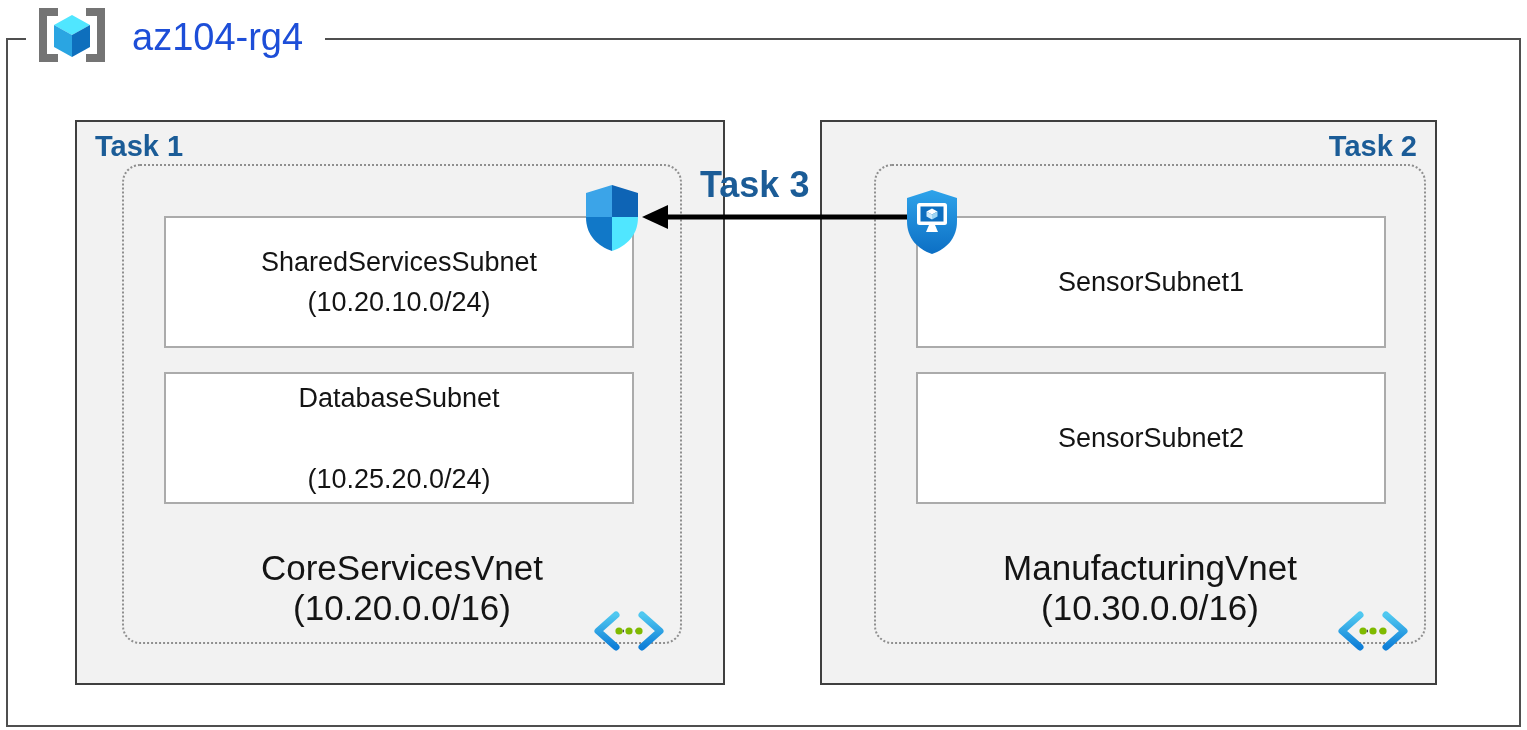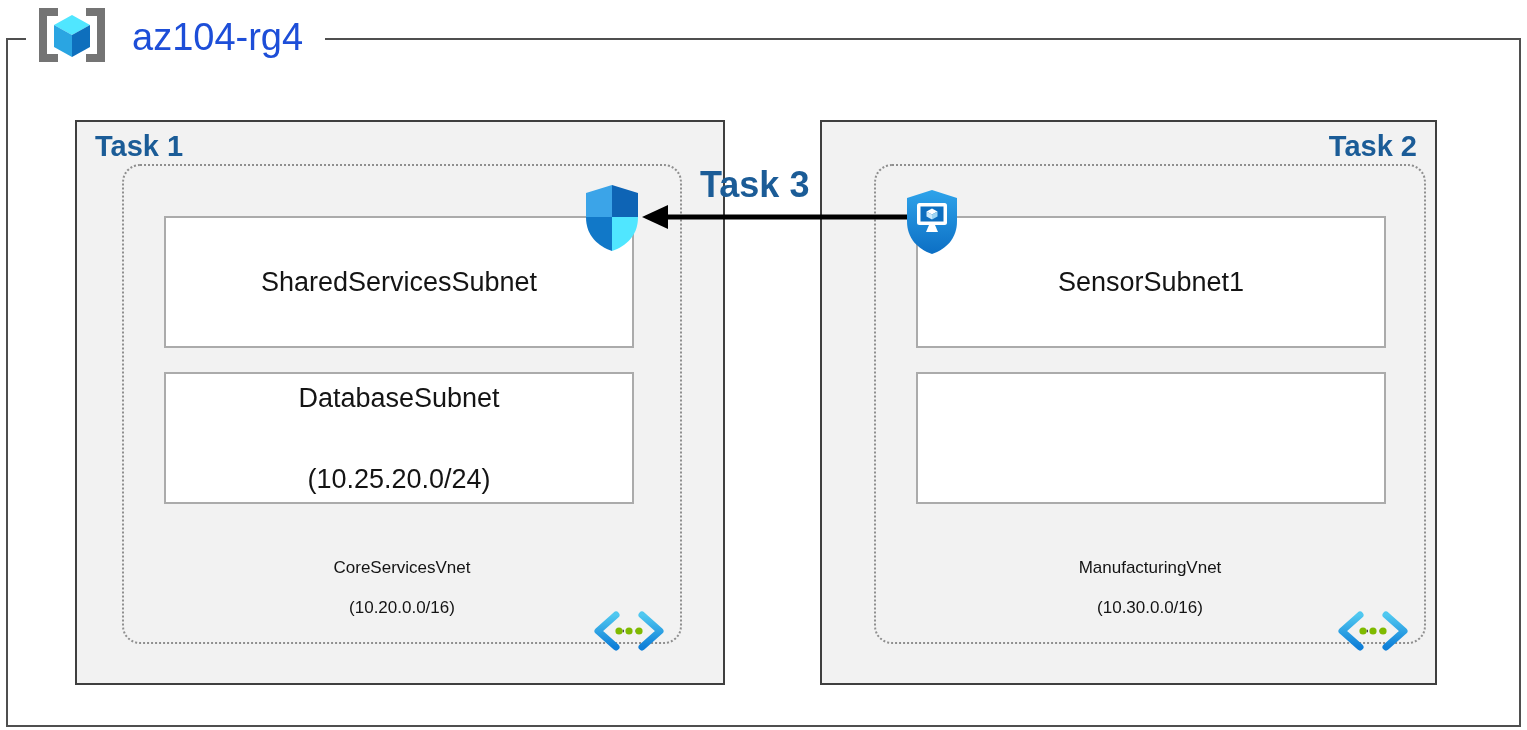--- a/index.html
+++ b/index.html
@@ -102,21 +102,21 @@
 
   
   .vnet-title {
     position: absolute;
     left: 0;
     right: 0;
     top: 382px;
     text-align: center;
   }
   .vnet-title .line {
-    font-size: 17px;
+    font-size: 35px;
     line-height: 40px;
     color: #141414;
   }
 
   
   .vnet-icon {
     position: absolute;
     right: 14px;
     bottom: -10px;
     width: 74px;
@@ -198,20 +198,21 @@
     <span class="rg-text">az104-rg4</span>
   </div>
 
   <div class="task-box" id="task1-box">
     <div class="task-label left">Task 1</div>
 
     <div class="vnet" id="vnet1">
 
       <div class="subnet first">
         <div class="line">SharedServicesSubnet</div>
+        <div class="line">(10.20.10.0/24)</div>
       </div>
 
       <div class="subnet second">
         <div class="line">DatabaseSubnet</div>
         <div class="line">(10.25.20.0/24)</div>
       </div>
 
       <div class="vnet-title">
         <div class="line">CoreServicesVnet</div>
         <div class="line">(10.20.0.0/16)</div>
@@ -233,20 +234,21 @@
   <div class="task-box" id="task2-box">
     <div class="task-label right">Task 2</div>
 
     <div class="vnet" id="vnet2">
 
       <div class="subnet first">
         <div class="line">SensorSubnet1</div>
       </div>
 
       <div class="subnet second">
+        <div class="line">SensorSubnet2</div>
       </div>
 
       <div class="vnet-title">
         <div class="line">ManufacturingVnet</div>
         <div class="line">(10.30.0.0/16)</div>
       </div>
 
       <span class="vnet-icon">
         <svg width="74" height="42" viewBox="0 0 74 42">
           <line x1="24" y1="21" x2="50" y2="21" stroke="#4a4a4a" stroke-width="2.5" stroke-dasharray="1.5 5"></line>

